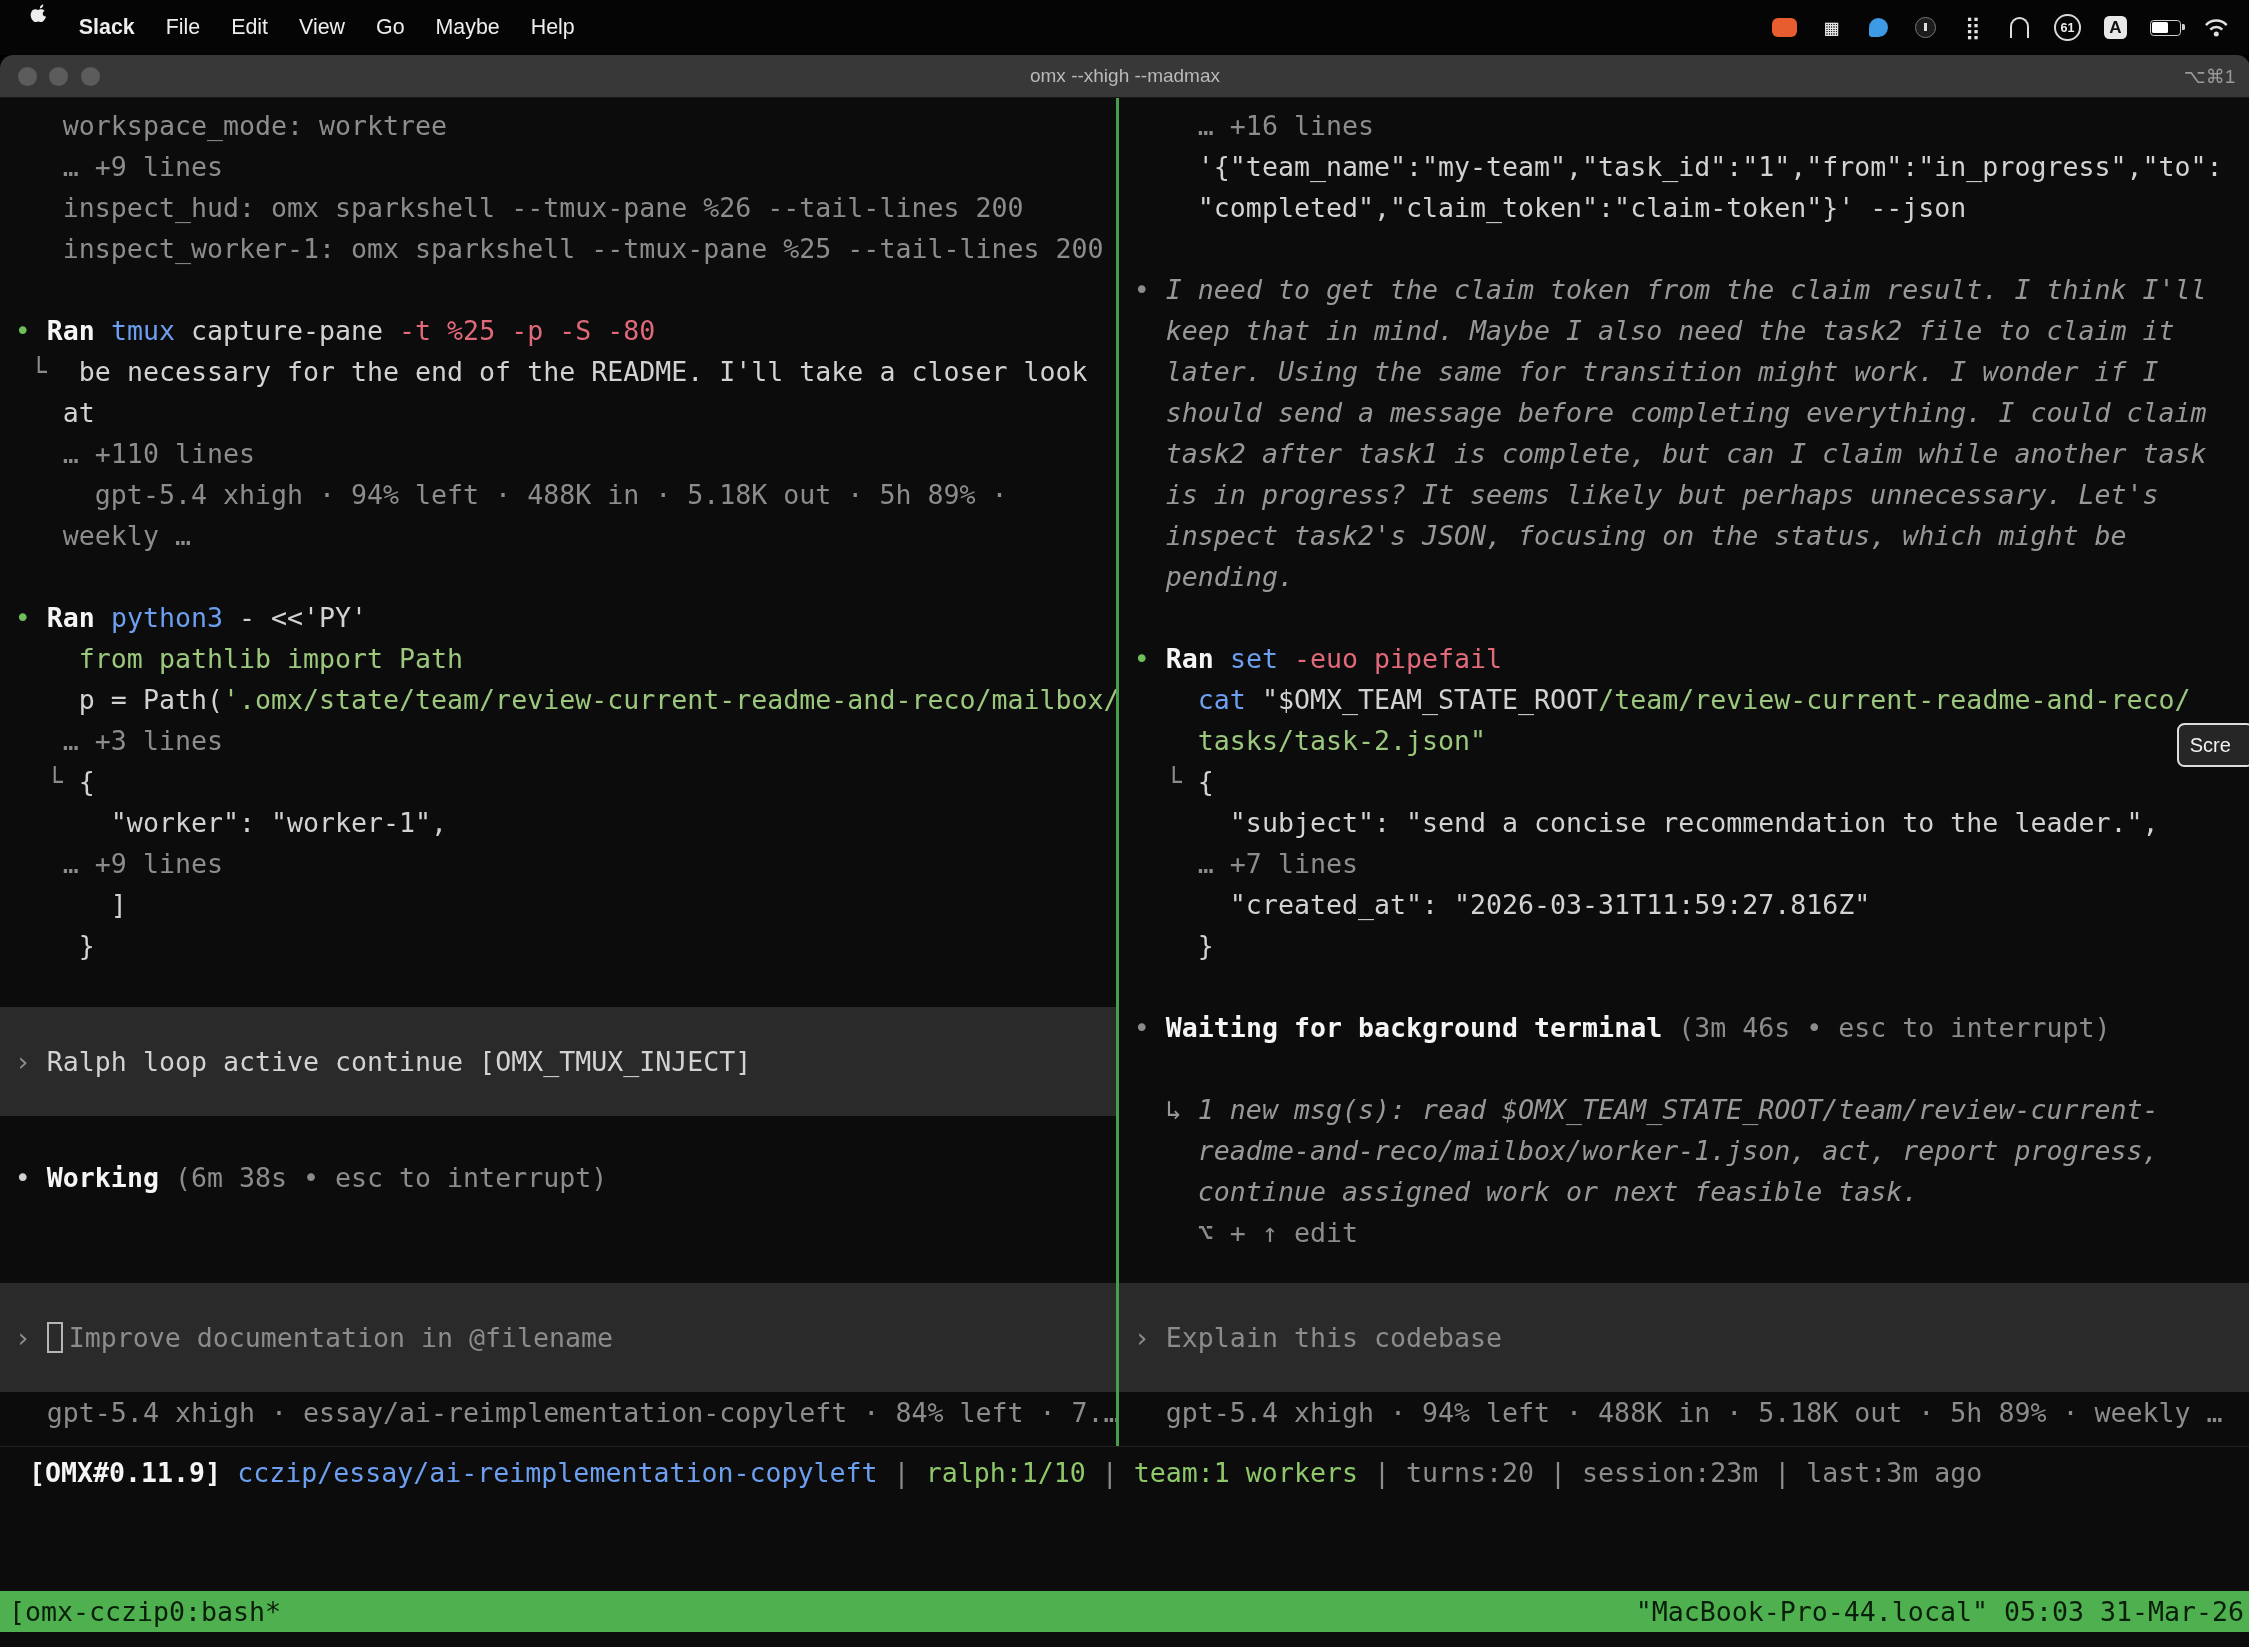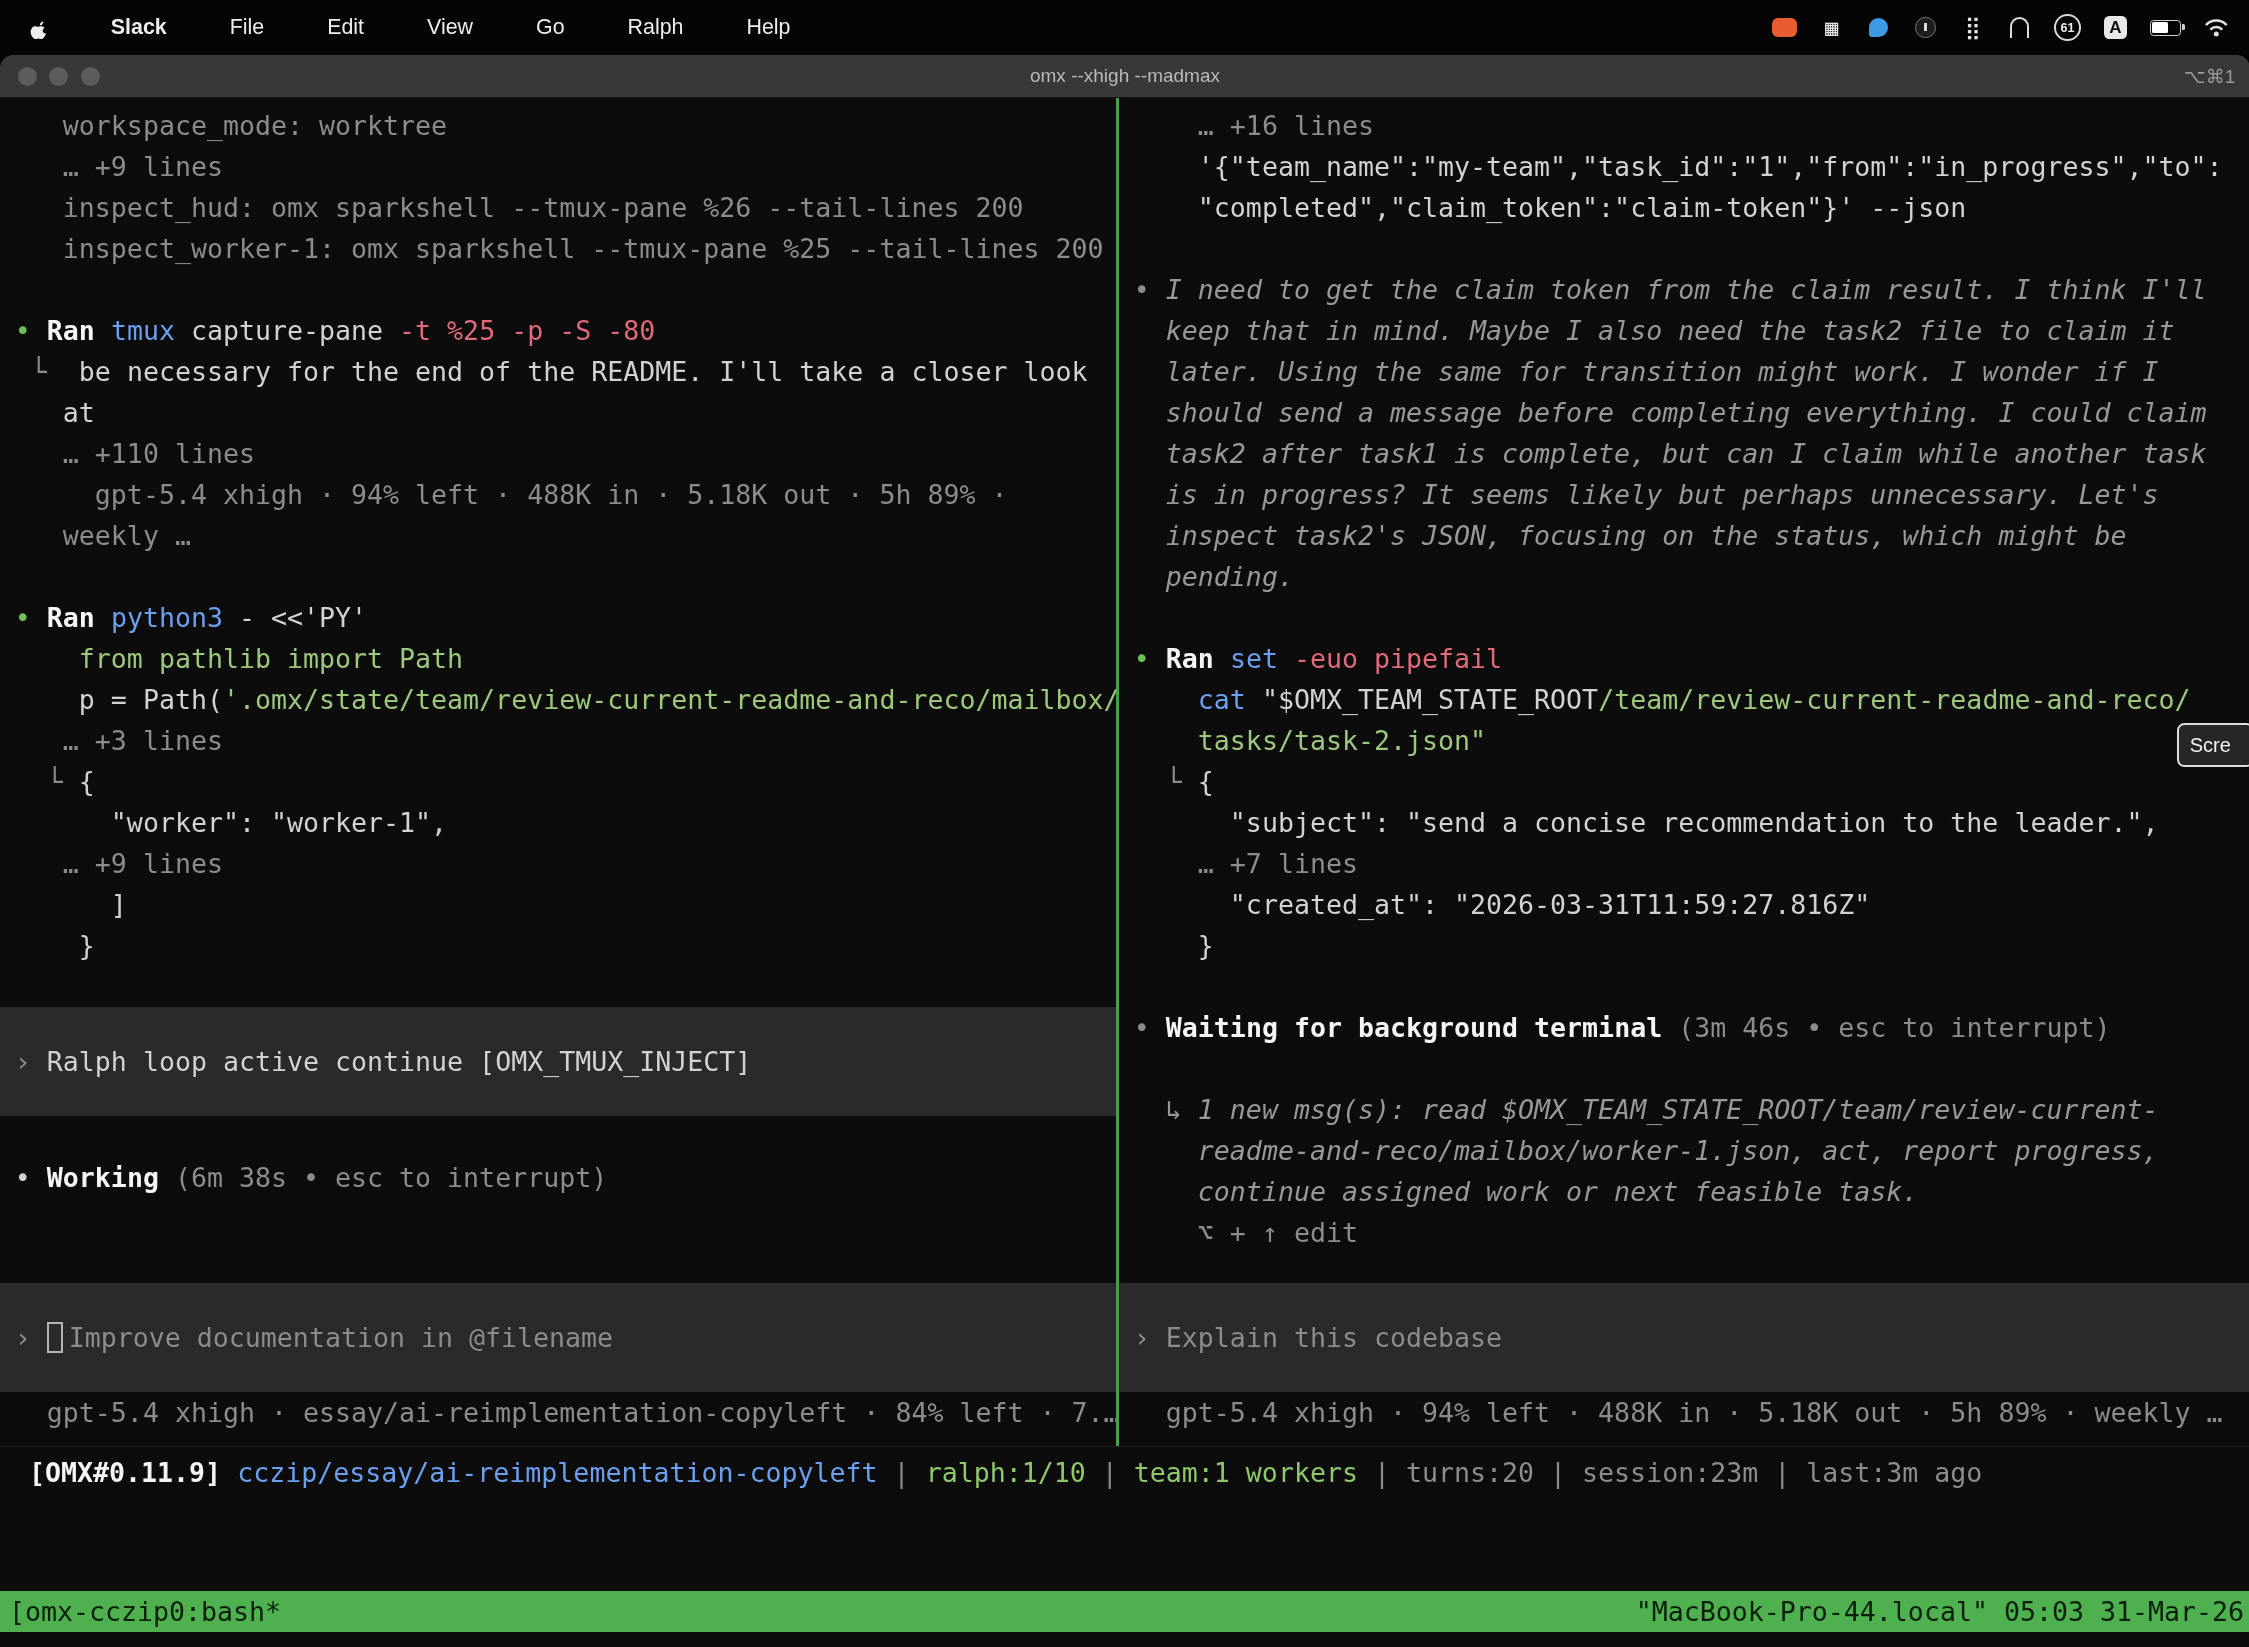--- a/index.html
+++ b/index.html
@@ -4,21 +4,21 @@
 <style>
   * { margin:0; padding:0; box-sizing:border-box; }
   html,body { background:#000; }
   .screen { position:relative; width:2250px; height:1648px; background:#000; overflow:hidden;
             font-family:"DejaVu Sans Mono", monospace; }
 
   
   .menubar { position:absolute; top:0; left:0; right:0; height:55px; background:#050505;
              display:flex; align-items:center; color:#ededed;
              font-family:"Liberation Sans", sans-serif; font-size:21.4px; padding:0 10.3px; }
-  .mb-left { display:flex; align-items:center;gap:32px; }
+  .mb-left { display:flex; align-items:flex-start; }
   .mb-item { padding:0 15.5px; height:55px; display:flex; align-items:center; white-space:nowrap; }
   .mb-app  { font-weight:bold; }
   .mb-apple { padding:0 13.3px 0 17.7px; display:flex; align-items:center; }
   .mb-right { margin-left:auto; display:flex; align-items:center; gap:22px; padding-right:10.3px; }
   .ic { height:29.5px; min-width:25px; display:flex; align-items:center; justify-content:center; color:#e3e3e3; }
   .glyph { font-family:"DejaVu Sans Mono", monospace; font-size:22px; }
   .ic-rec { width:25px; height:19px; background:#e85d2f; border-radius:5.9px; }
   .ic-drop { width:19px; height:19px; background:#3f9ae5; border-radius:50% 50% 50% 3px; }
   .ic-dark { width:20.7px; height:20.7px; background:#1c1c1c; border:1.5px solid #777; border-radius:50%; position:relative; }
   .ic-dark::after { content:""; position:absolute; left:8px; top:4.4px; width:3px; height:8.9px; background:#ddd; }
@@ -93,21 +93,21 @@
       <span class="mb-apple">
         <svg width="22" height="22" viewBox="0 0 20 22">
           <path fill="#ededed" d="M17.1 16.8c-.5 1.2-1.1 2.3-2 3.4-.8 1-1.7 2-2.9 2-1.1 0-1.5-.7-2.9-.7-1.4 0-1.8.7-2.9.7-1.2 0-2.2-1.1-3-2.1C1.7 17.9.9 14 2.6 11.4c.8-1.3 2.1-2.1 3.5-2.1 1.1 0 2.1.7 2.9.7.8 0 2-.9 3.3-.7.6 0 2.2.2 3.2 1.7-2.8 1.7-2.3 5.5 1.6 5.8zM13.4 7.2c.6-.7 1-1.7.9-2.7-.9 0-1.9.6-2.5 1.3-.6.6-1 1.6-.9 2.6 1 0 1.9-.5 2.5-1.2z"></path>
         </svg>
       </span>
       <span class="mb-item mb-app">Slack</span>
       <span class="mb-item">File</span>
       <span class="mb-item">Edit</span>
       <span class="mb-item">View</span>
       <span class="mb-item">Go</span>
-      <span class="mb-item">Ralph</span>
+      <span class="mb-item">Maybe</span>
       <span class="mb-item">Help</span>
     </div>
     <div class="mb-right">
       <span class="ic">
           <span class="ic-rec"></span>
         </span>
       <span class="ic glyph">▦</span>
       <span class="ic">
           <span class="ic-drop"></span>
         </span>

